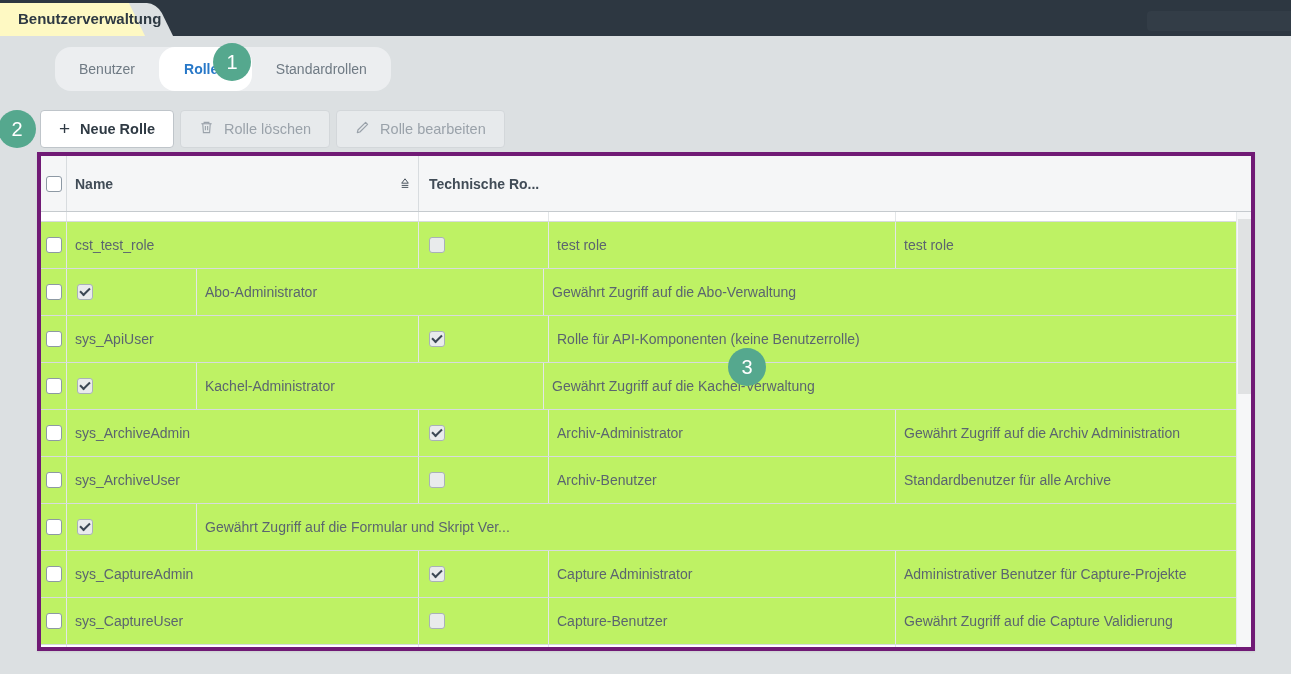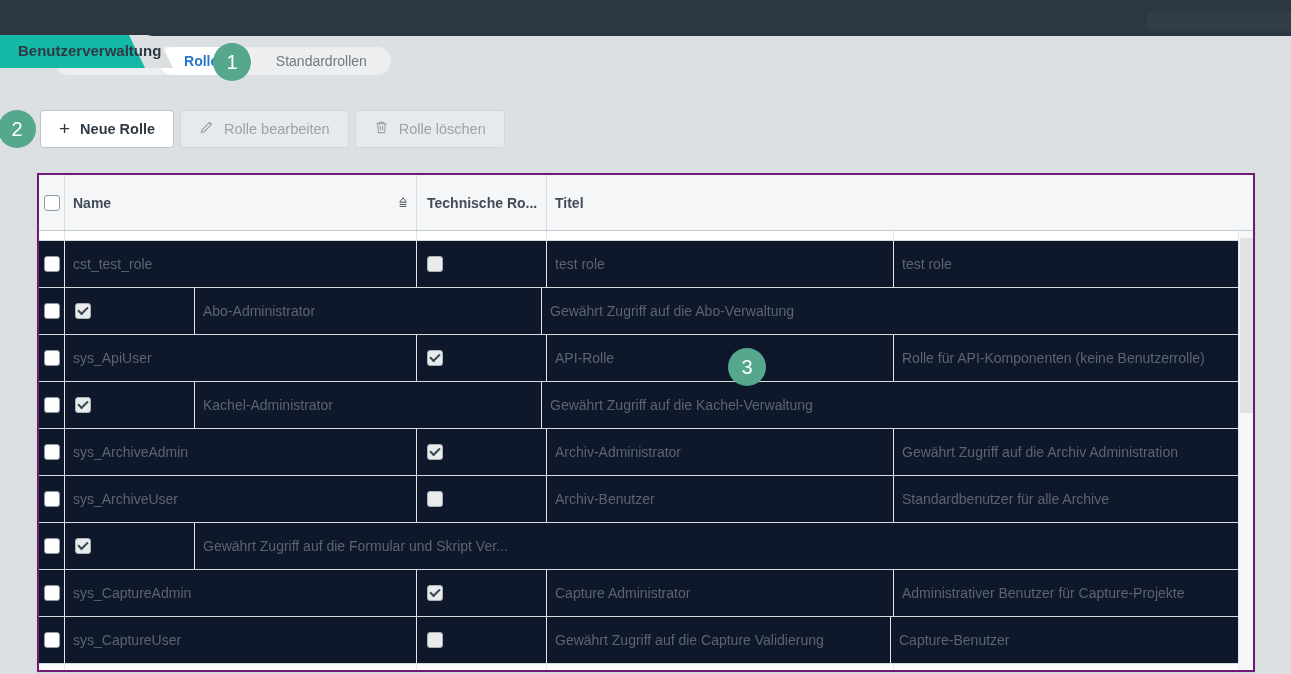--- a/index.html
+++ b/index.html
@@ -2,30 +2,30 @@
 <html><head>
 <meta charset="utf-8">
 <style>
   * { margin:0; padding:0; box-sizing:border-box; }
   html,body { width:1291px; height:674px; overflow:hidden;
     font-family:"Liberation Sans", sans-serif; background:#dce0e2; }
 
   
   .topbar { position:absolute; left:0; top:0; width:1291px; height:36px; background:#2d3741; }
   .window-tab { position:absolute; left:0; top:3px; height:33px; width:152px;
-    background:#14b8a6; border-top-right-radius:9px; z-index:2;margin-top:32px; }
+    background:#fef9c3; border-top-right-radius:9px; z-index:2; }
   .window-tab::after { content:""; position:absolute; right:-13px; top:0; bottom:0; width:28px;
     background:#dce0e2; transform:skewX(26deg); border-top-right-radius:10px; }
   .window-tab span { position:absolute; left:18px; top:7px; font-size:15px; font-weight:600;
     color:#2e3943; white-space:nowrap; z-index:3; }
   .topbar-highlight { position:absolute; left:1147px; top:11px; width:150px; height:20px;
     background:#333d47; border-radius:4px; }
 
   
-  .segmented { position:absolute; left:55px; top:47px; height:28px; display:inline-flex;
+  .segmented { position:absolute; left:55px; top:47px; height:44px; display:inline-flex;
     align-items:flex-start; background:#eceef0; border-radius:16px; }
   .seg { height:100%; display:flex; align-items:center; padding:0 24px; font-size:14px;
     color:#6f7a84; border-radius:16px; cursor:pointer; white-space:nowrap; }
   .seg.active { background:#ffffff; color:#2878c8; font-weight:700; padding:0 25px; }
 
   
   .badge { position:absolute; width:38px; height:38px; border-radius:50%; background:#55a88e;
     color:#ffffff; font-size:20px; display:flex; align-items:center; justify-content:center;
     z-index:20; }
   .badge1 { left:213px; top:43px; }
@@ -35,41 +35,41 @@
   
   .toolbar { position:absolute; left:40px; top:110px; display:flex; gap:6px; }
   .btn { height:38px; display:inline-flex; align-items:center; gap:10px; padding:0 18px;
     border-radius:4px; font-family:inherit; font-size:14.5px; cursor:pointer; }
   .btn.primary { background:#ffffff; border:1px solid #bfc5ca; color:#2f3a44; font-weight:600; }
   .btn.primary .plus { font-size:19px; font-weight:400; line-height:1; margin-top:-2px; }
   .btn.disabled { background:#e7eaec; border:1px solid #d3d7da; color:#9aa2aa; cursor:default; }
   .btn svg { flex:0 0 auto; }
 
   
-  .table { position:absolute; left:37px; top:173px; width:1218px; height:499px;
-    background:#ffffff; border:2px solid #701a75; box-shadow:0 1px 2px rgba(0,0,0,0.07); }
+  .table { position:absolute; left:37px; top:152px; width:1218px; height:499px;
+    background:#ffffff; border:4px solid #701a75; box-shadow:0 1px 2px rgba(0,0,0,0.07); }
   .thead { display:flex; height:56px; background:#f5f6f7; border-bottom:1px solid #c5cacе;
     border-bottom:1px solid #c5cace; }
   .th { display:flex; align-items:center; font-size:14px; font-weight:700; color:#414c57;
     border-right:1px solid #d8dcdf; position:relative; }
   .th:last-child { border-right:none; }
   .c-check { width:26px; justify-content:center; }
   .c-name  { width:352px; padding-left:8px; }
   .c-tech  { width:130px; padding-left:10px; }
   .c-titel { width:347px; padding-left:8px; }
   .c-desc  { flex:1; padding-left:8px; }
   .sort-icon { position:absolute; right:7px; top:50%; transform:translateY(-50%); }
 
   .tbody { position:absolute; left:0; top:56px; right:15px; bottom:0; overflow:hidden; }
   .sliver { height:10px; border-bottom:1px solid #d7dbde; display:flex; }
   .partial { height:12px; display:flex; }
   .sliver > div, .partial > div { border-right:1px solid #e3e6e8; height:100%; }
   .sliver > div:last-child, .partial > div:last-child { border-right:none; }
 
-  .tr { display:flex; height:47px; border-bottom:1px solid #d7dbde; background:#0f172a; }
+  .tr { display:flex; height:47px; border-bottom:1px solid #d7dbde; background:#bef264; }
   .td { display:flex; align-items:center; font-size:14px; color:#5b656f;
     border-right:1px solid #e3e6e8; overflow:hidden; white-space:nowrap; }
   .td:last-child { border-right:none; }
   .td.c-desc { text-overflow:ellipsis; display:block; line-height:46px; padding-right:6px; }
 
   .cb { width:16px; height:16px; border:1px solid #8d99a4; border-radius:3px; background:#ffffff;
     display:inline-flex; align-items:center; justify-content:center; flex:0 0 auto; }
   .cb.tech { background:#e9ebec; border-color:#a9b1b8; }
   .cb.checked::after { content:""; width:8px; height:4px; border-left:2px solid #3c4854;
     border-bottom:2px solid #3c4854; transform:rotate(-45deg) translate(1px,-1px); }
@@ -96,58 +96,57 @@
 </div>
 
 <div class="badge badge1">1</div>
 <div class="badge badge2">2</div>
 <div class="badge badge3">3</div>
 
 <div class="toolbar">
   <button class="btn primary">
     <span class="plus">+</span>
     <span>Neue Rolle</span>
-  </button>
-  <button class="btn disabled">
-    <span>
-      <svg width="15" height="15" viewBox="0 0 16 16">
-          <path d="M11.3 2.6 l2.1 2.1 L5.2 12.8 l-2.7.6.6-2.7 z" fill="none" stroke="#9aa2aa" stroke-width="1.3" stroke-linejoin="round"></path>
-        </svg>
-    </span>
-    <span>Rolle bearbeiten</span>
   </button>
   <button class="btn disabled">
     <span>
       <svg width="15" height="15" viewBox="0 0 16 16" fill="none" stroke="#9aa2aa" stroke-width="1.2">
           <path d="M2.5 4h11"></path>
           <path d="M5.5 4V2.5h5V4"></path>
           <path d="M4 4l.7 9.5h6.6L12 4"></path>
           <path d="M6.8 6.5v4.5M9.2 6.5v4.5"></path>
         </svg>
     </span>
     <span>Rolle löschen</span>
   </button>
+  <button class="btn disabled">
+    <span>
+      <svg width="15" height="15" viewBox="0 0 16 16">
+          <path d="M11.3 2.6 l2.1 2.1 L5.2 12.8 l-2.7.6.6-2.7 z" fill="none" stroke="#9aa2aa" stroke-width="1.3" stroke-linejoin="round"></path>
+        </svg>
+    </span>
+    <span>Rolle bearbeiten</span>
+  </button>
 </div>
 
 <div class="table">
   <div class="thead">
     <div class="th c-check">
       <span class="cb"></span>
     </div>
     <div class="th c-name">
       <span>Name</span>
       <span class="sort-icon">
         <svg width="12" height="12" viewBox="0 0 12 12" fill="none" stroke="#4a555f" stroke-width="1">
           <path d="M6 1.8 L9.3 6.2 H2.7 Z"></path>
             <path d="M2.7 8.4h6.6M2.7 10.4h6.6"></path>
         </svg>
       </span>
     </div>
     <div class="th c-tech">Technische Ro...</div>
-    <div class="th c-titel">Titel</div>
   </div>
 
   <div class="tbody">
     <div class="sliver">
       <div class="c-check"></div>
         <div class="c-name"></div>
         <div class="c-tech"></div>
         <div class="c-titel"></div>
         <div class="c-desc"></div>
     </div>
@@ -176,21 +175,20 @@
   </div>
 
   <div class="tr">
     <div class="td c-check" style="justify-content:center;">
       <span class="cb"></span>
     </div>
     <div class="td c-name">sys_ApiUser</div>
     <div class="td c-tech">
       <span class="cb tech checked"></span>
     </div>
-    <div class="td c-titel">API-Rolle</div>
     <div class="td c-desc">Rolle für API-Komponenten (keine Benutzerrolle)</div>
   </div>
 
   <div class="tr">
     <div class="td c-check" style="justify-content:center;">
       <span class="cb"></span>
     </div>
     <div class="td c-tech">
       <span class="cb tech checked"></span>
     </div>
@@ -245,22 +243,22 @@
   </div>
 
   <div class="tr">
     <div class="td c-check" style="justify-content:center;">
       <span class="cb"></span>
     </div>
     <div class="td c-name">sys_CaptureUser</div>
     <div class="td c-tech">
       <span class="cb tech"></span>
     </div>
+    <div class="td c-titel">Capture-Benutzer</div>
     <div class="td c-desc">Gewährt Zugriff auf die Capture Validierung</div>
-    <div class="td c-titel">Capture-Benutzer</div>
   </div>
 </div>
     <div class="partial">
       <div class="c-check"></div>
         <div class="c-name"></div>
         <div class="c-tech"></div>
         <div class="c-titel"></div>
         <div class="c-desc"></div>
     </div>
   </div>

